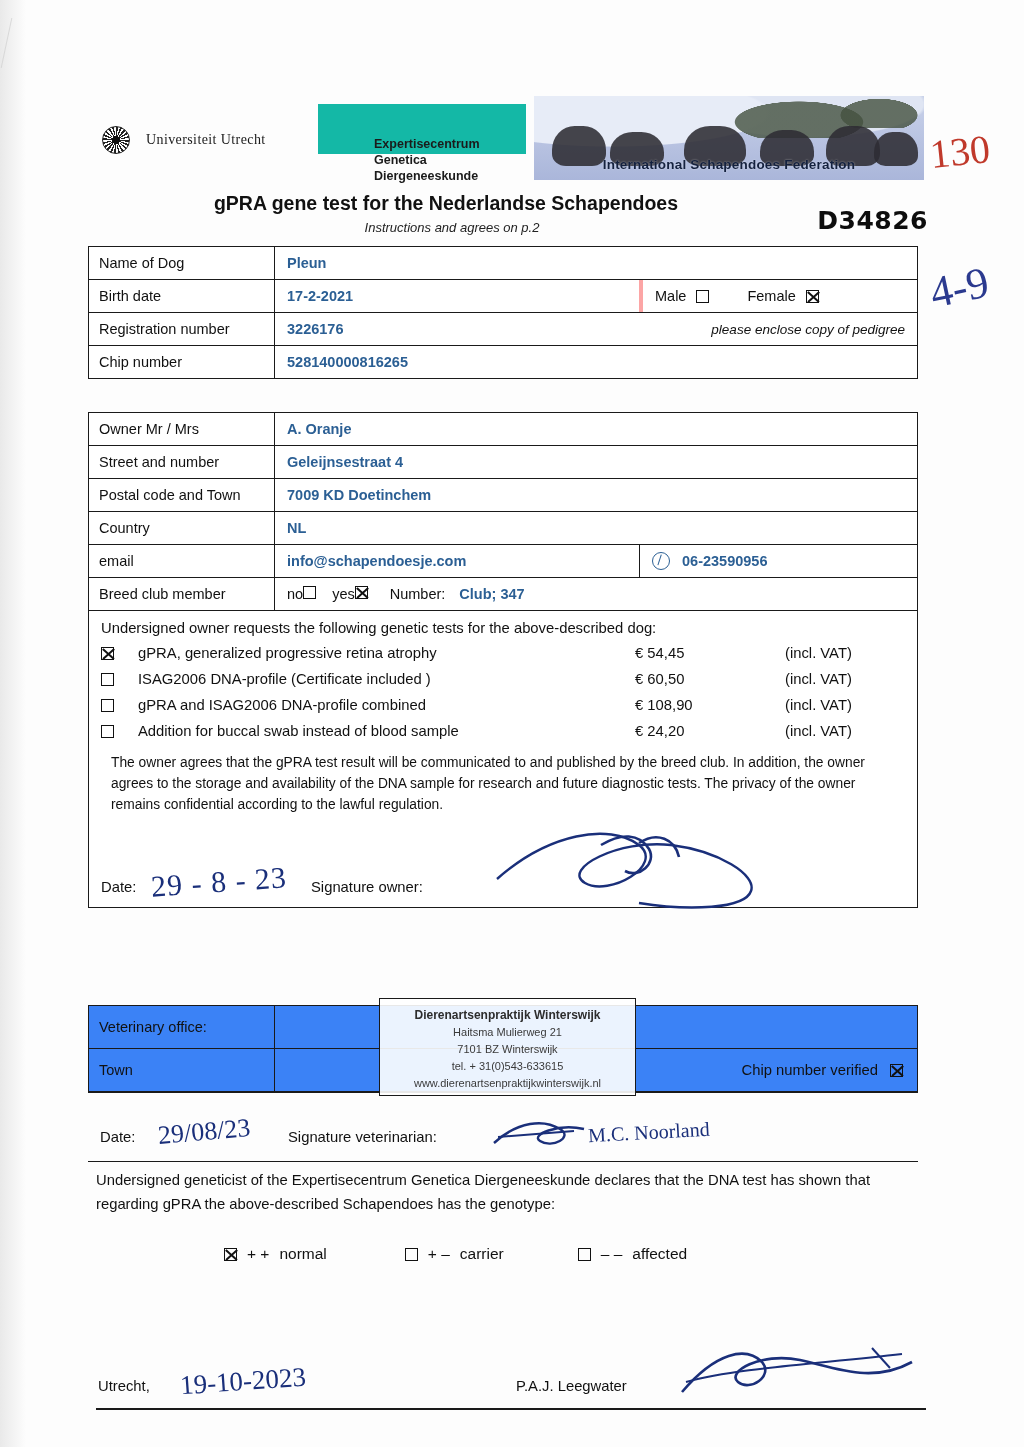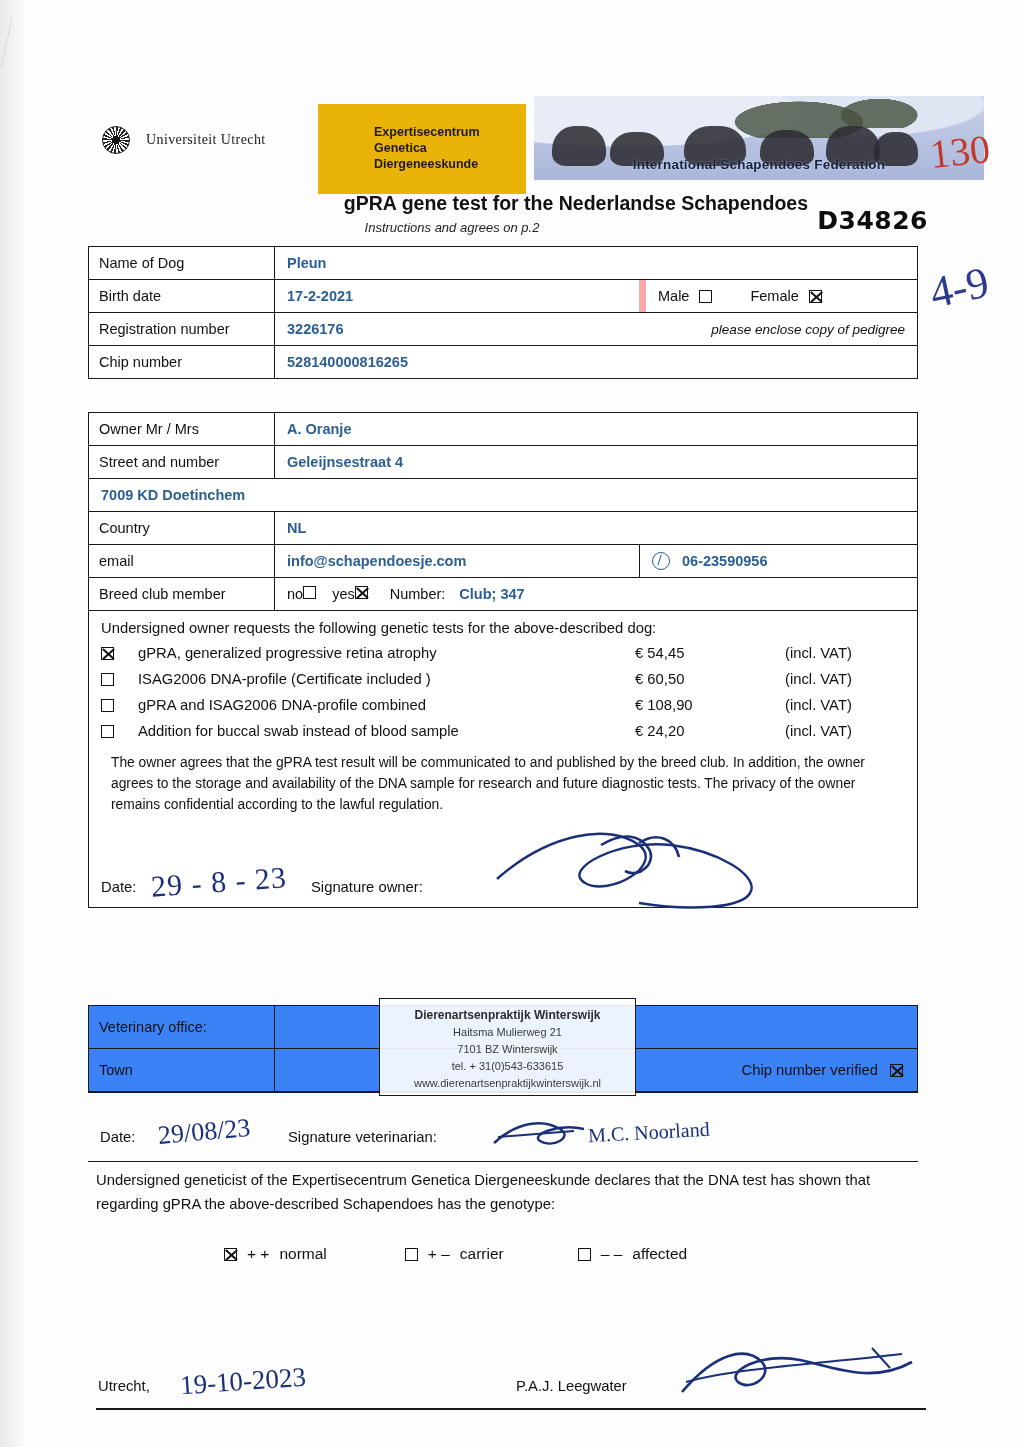--- a/index.html
+++ b/index.html
@@ -55,36 +55,36 @@
   }
   .uu-text {
     font-family: "Liberation Serif", serif;
     font-size: 14px;
     letter-spacing: .4px;
     color: #1a1a1a;
   }
   .expertise-box {
     position: absolute;
     left: 222px; top: 8px;
-    width: 208px; height: 90px;
-    background: #eab308;
-    padding-top: 20px;
+    width: 208px; height: 50px;
+    background: #14b8a6;
+    padding-top: 32px;
     box-sizing: border-box;
   }
   .expertise-box div {
     font-size: 12.5px;
     font-weight: bold;
     color: #1b1b1b;
     padding-left: 56px;
     line-height: 16px;
   }
   .isf-banner {
     position: absolute;
     left: 438px; top: 0px;
-    width: 450px; height: 84px;
+    width: 390px; height: 84px;
     overflow: hidden;
     background: linear-gradient(#cfd7ee, #b9c3e4);
   }
   .isf-sky {
     position: absolute; inset: 0;
     background:
       radial-gradient(ellipse at 20% 20%, #e7ecf7 0 35%, transparent 36%),
       radial-gradient(ellipse at 70% 10%, #dfe5f3 0 30%, transparent 31%),
       linear-gradient(#c9d2ea, #aab6da);
   }
@@ -134,21 +134,21 @@
     left: 930px; top: 262px;
     font-family: "Liberation Serif", serif;
     font-size: 44px;
     color: #2b3a8f;
     transform: rotate(-12deg);
   }
 
   .title {
     position: absolute;
     left: 84px; right: 96px; top: 192px;
-    text-align: right;
+    text-align: center;
     font-size: 19.5px;
     font-weight: bold;
     color: #111;
     padding-right: 120px;
   }
   .subtitle {
     position: absolute;
     left: 96px; right: 96px; top: 220px;
     text-align: center;
     font-size: 13px;
@@ -198,21 +198,21 @@
     padding: 6px 12px;
     font-size: 14.5px;
     font-weight: bold;
     color: #2b5f94;
     box-sizing: border-box;
     display: flex;
     align-items: center;
   }
   .sex-cell {
     flex: 0 0 278px;
-    border-left: 7px solid #fca5a5;
+    border-left: 4px solid #fca5a5;
     align-self: stretch;
     display: flex;
     align-items: center;
     gap: 10px;
     padding: 6px 12px;
     font-size: 14.5px;
     box-sizing: border-box;
   }
   .note-cell {
     flex: 0 0 278px;
@@ -506,20 +506,21 @@
   <div class="tbl block2">
     <div class="row">
       <div class="lbl">Owner Mr / Mrs</div>
       <div class="val">A. Oranje</div>
     </div>
     <div class="row">
       <div class="lbl">Street and number</div>
       <div class="val">Geleijnsestraat 4</div>
     </div>
     <div class="row">
+      <div class="lbl">Postal code and Town</div>
       <div class="val">7009 KD Doetinchem</div>
     </div>
     <div class="row">
       <div class="lbl">Country</div>
       <div class="val">NL</div>
     </div>
     <div class="row">
       <div class="lbl">email</div>
       <div class="val">info@schapendoesje.com</div>
       <div class="phone-cell">

